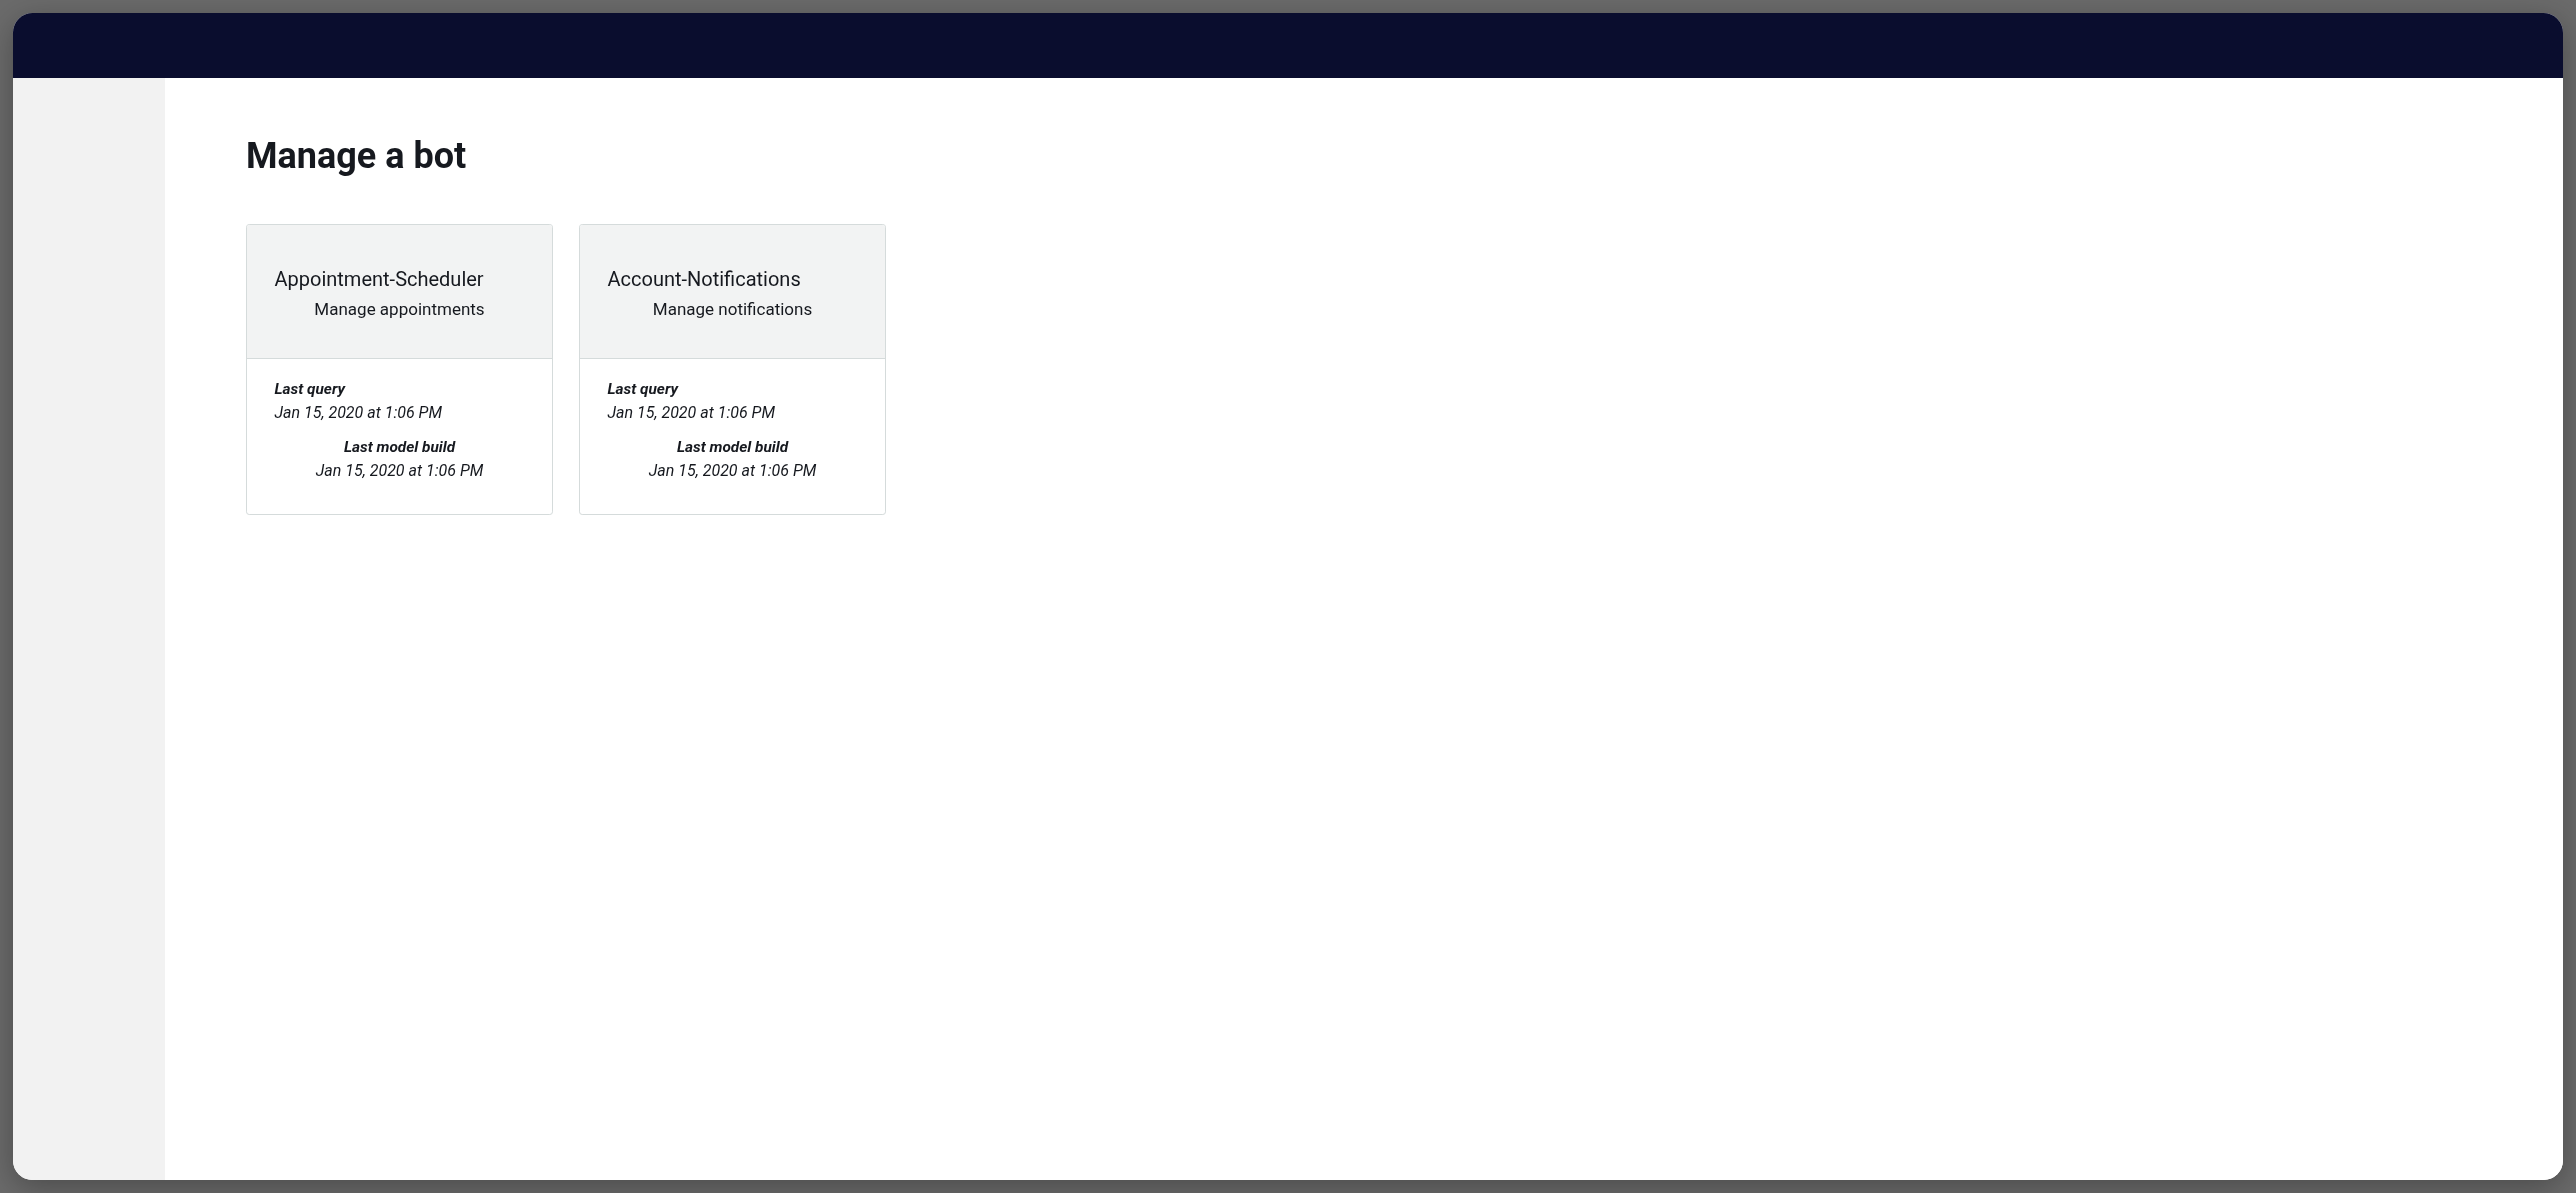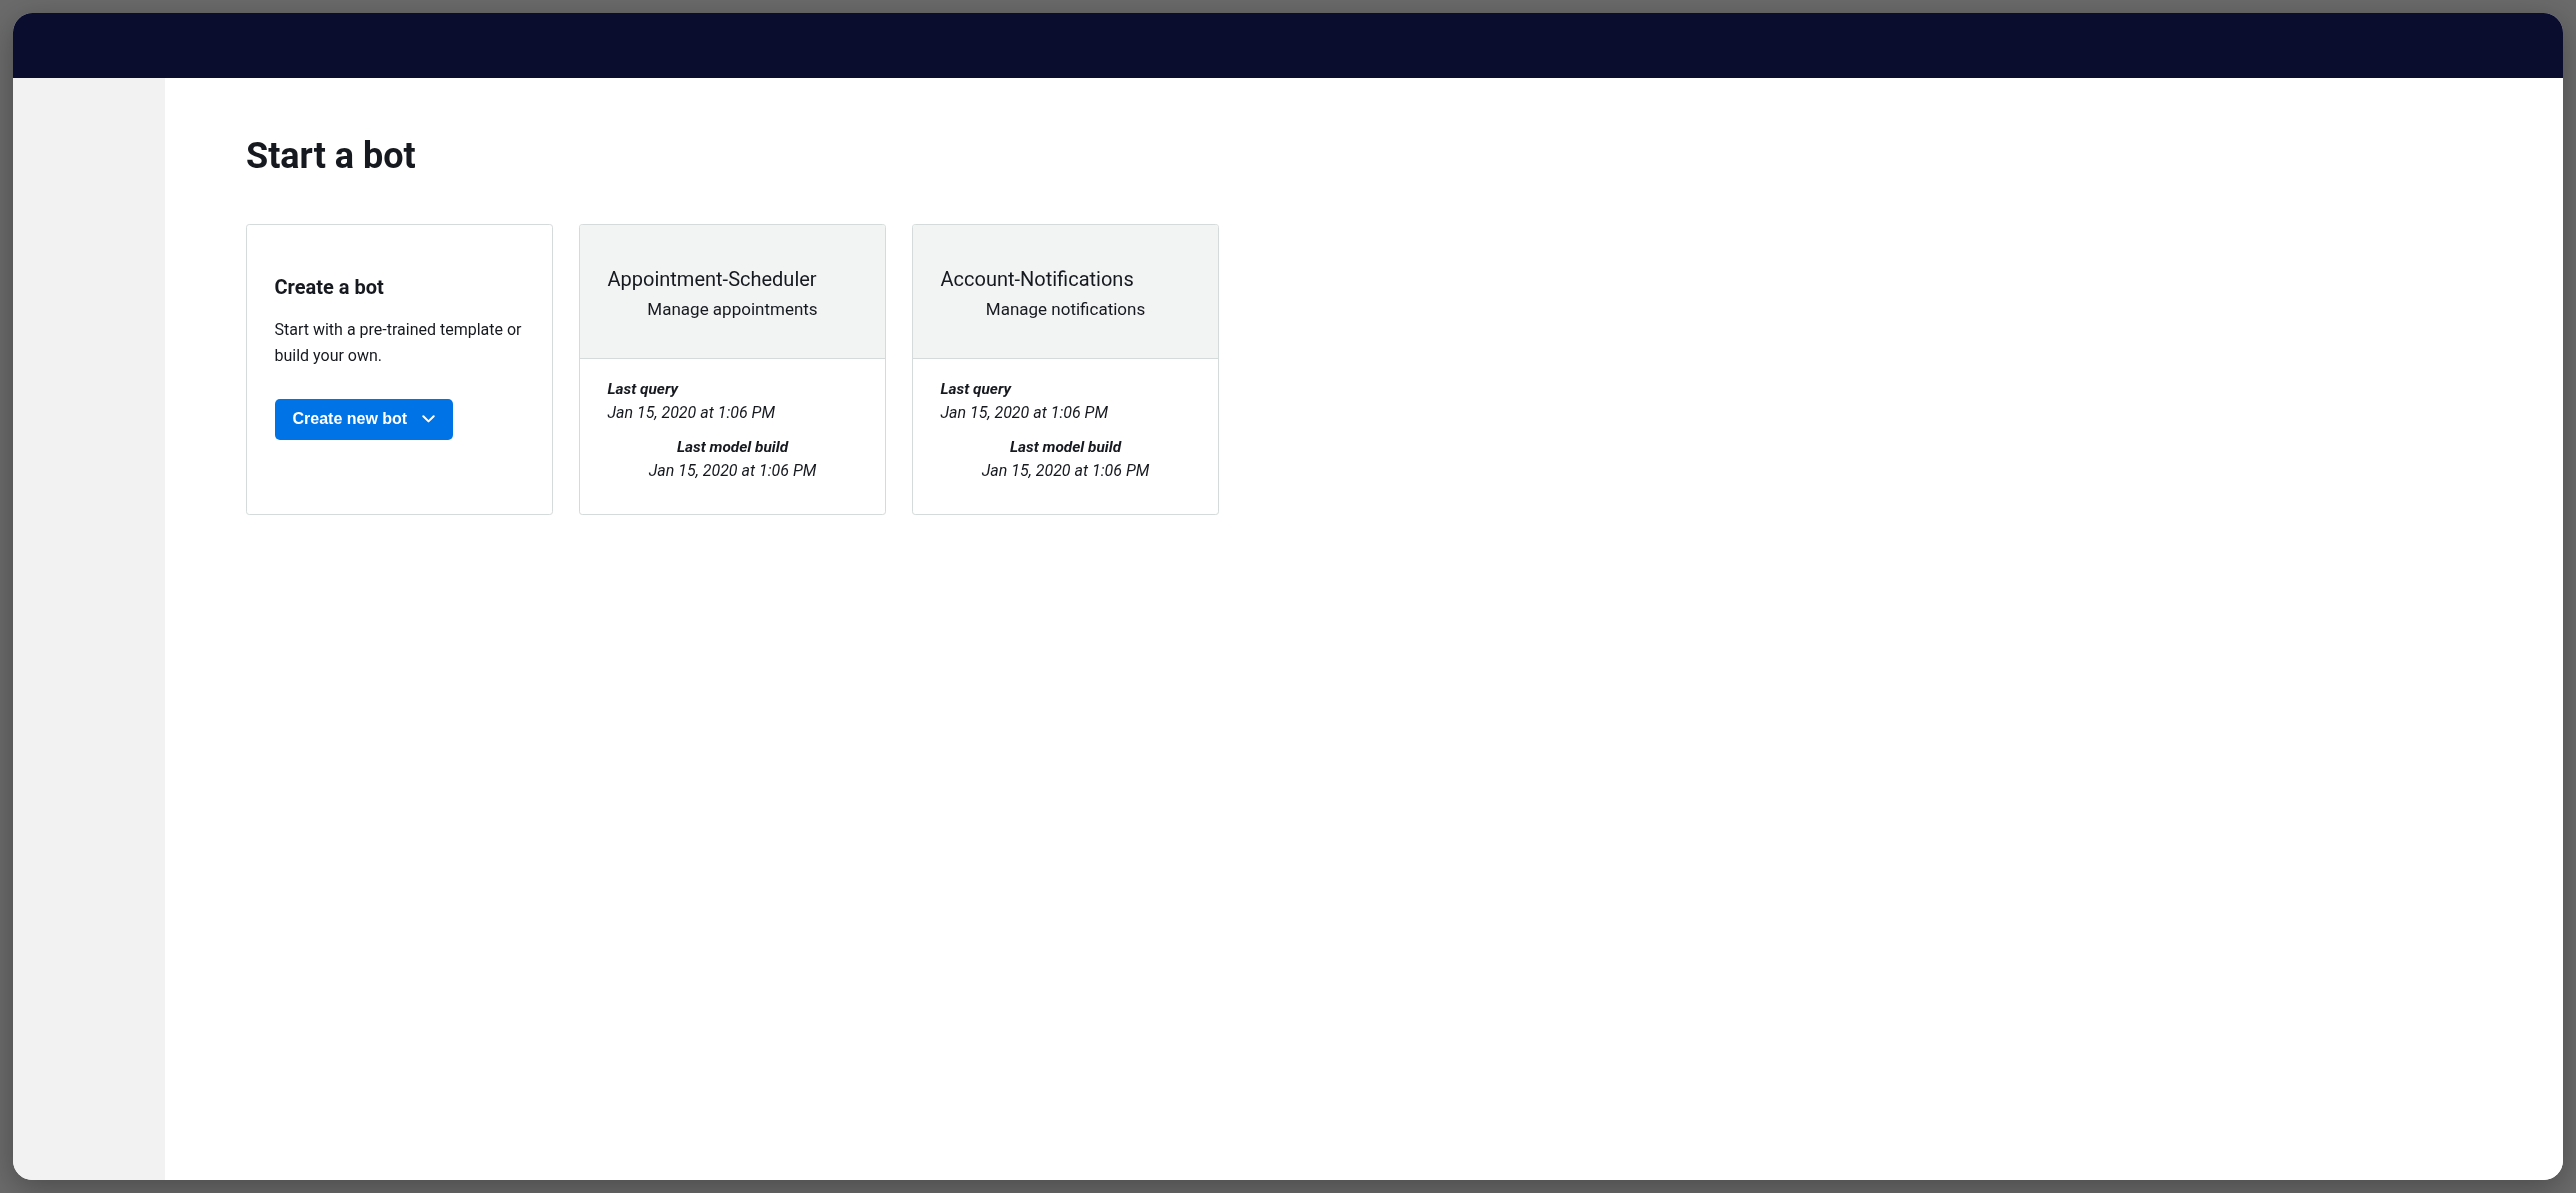--- a/index.html
+++ b/index.html
@@ -161,36 +161,24 @@
 </head>
 <body>
 
 <div class="window">
   <div class="top-bar"></div>
 
   <div class="content-area">
     <div class="sidebar"></div>
 
     <div class="main">
-      <h1 class="page-title">Start a bot</h1>
+      <h1 class="page-title">Manage a bot</h1>
 
       <div class="cards-row">
 
-        <div class="card create-card">
-          <h2 class="create-title">Create a bot</h2>
-          <p class="create-desc">Start with a pre-trained template or build your own.</p>
-          <button class="create-button">
-            <span>Create new bot</span>
-            <span class="chevron-icon">
-              <svg width="13" height="8" viewBox="0 0 16 10" fill="none">
-                <path d="M1.5 1.5L8 8L14.5 1.5" stroke="white" stroke-width="2.5" stroke-linecap="round" stroke-linejoin="round"></path>
-              </svg>
-            </span>
-          </button>
-        </div>
 
         <div class="card bot-card">
           <div class="bot-card-header">
             <h3 class="bot-name">Appointment-Scheduler</h3>
             <p class="bot-desc">Manage appointments</p>
           </div>
           <div class="bot-card-body">
             <div class="stat-block">
               <div class="stat-label">Last query</div>
               <div class="stat-value">Jan 15, 2020 at 1:06 PM</div>

